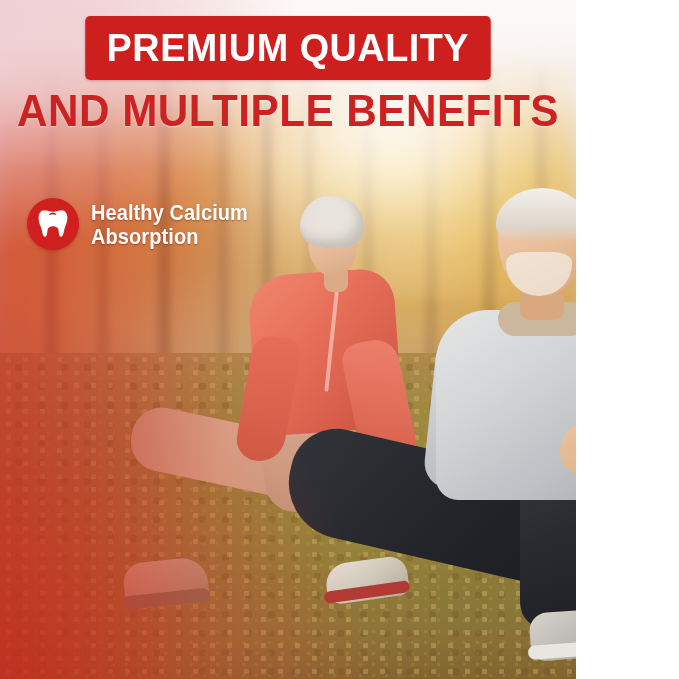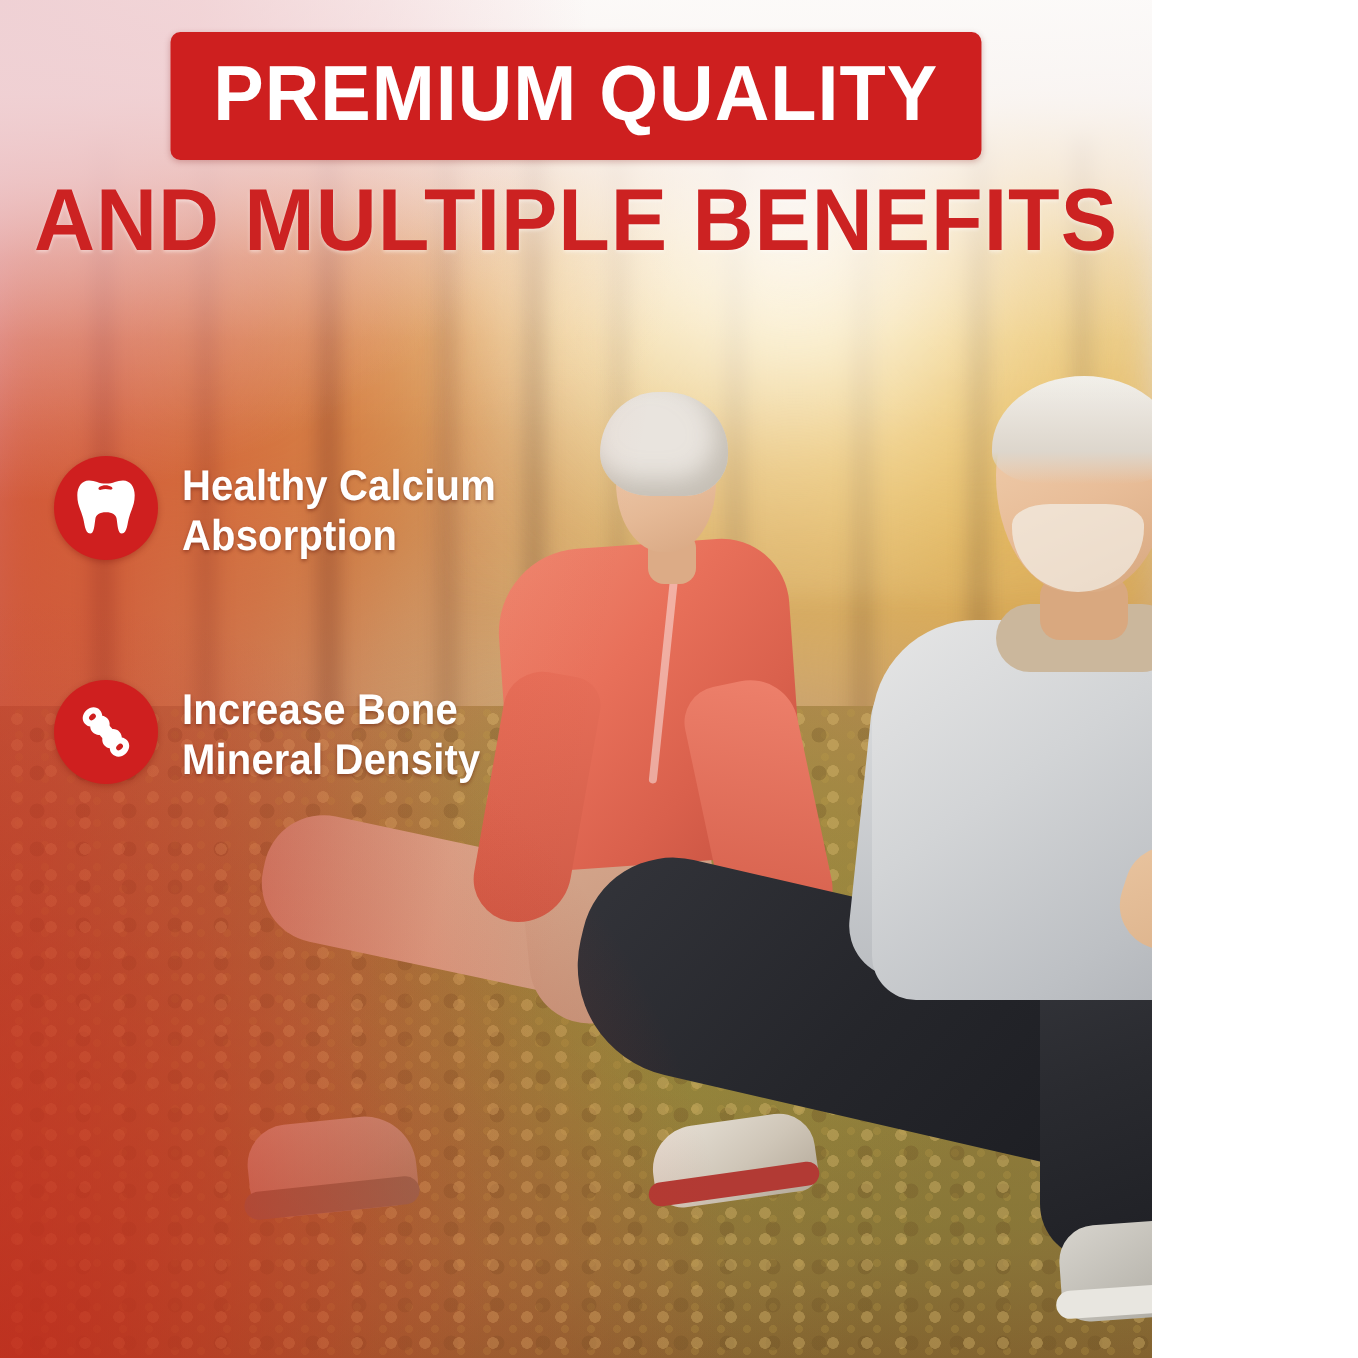--- a/index.html
+++ b/index.html
@@ -378,21 +378,21 @@
   
   .benefits {
     position: absolute;
     left: 27px;
     top: 168px;
     z-index: 6;
     width: 290px;
   }
   .benefit-row {
     display: flex;
-    align-items: flex-end;
+    align-items: center;
     height: 112px;
   }
   .benefit-badge {
     flex: 0 0 auto;
     width: 52px;
     height: 52px;
     border-radius: 50%;
     background: #cf1f1f;
     display: flex;
     align-items: center;
@@ -478,33 +478,16 @@
             <path fill="#ffffff" d="M32 9c-7 0-10-3-16-3C9 6 5 12 5 20c0 9 3 13 5 20 2 6 2 16 7 16 4 0 4-8 5-14 .6-3.6 4-6 10-6s9.4 2.4 10 6c1 6 1 14 5 14 5 0 5-10 7-16 2-7 5-11 5-20 0-8-4-14-11-14-6 0-9 3-16 3z"></path>
             <path fill="#cf1f1f" d="M26 12c3-2 8-2 11 0 2 1.4 1 3.2-1.4 2.6-3-.8-5.6-.8-8.4.2-2.2.8-3.2-1.4-1.2-2.8z"></path>
           </svg>
         </span>
       </div>
       <div class="benefit-label">Healthy Calcium
 Absorption</div>
     </div>
 
 
-    <div class="benefit-row">
-      <div class="benefit-badge">
-        <span>
-          <svg width="36" height="36" viewBox="0 0 64 64" aria-hidden="true">
-            <g transform="rotate(-42 32 32)">
-              <path fill="#ffffff" d="M32 6c5 0 9 3.4 9 8 0 2-.7 3.6-1.8 5 1.1 1.4 1.8 3 1.8 5 0 4.6-4 8-9 8s-9-3.4-9-8c0-2 .7-3.6 1.8-5-1.1-1.4-1.8-3-1.8-5 0-4.6 4-8 9-8z"></path>
-              <rect fill="#ffffff" x="26" y="24" width="12" height="18"></rect>
-              <path fill="#ffffff" d="M32 58c-5 0-9-3.4-9-8 0-2 .7-3.6 1.8-5-1.1-1.4-1.8-3-1.8-5 0-4.6 4-8 9-8s9 3.4 9 8c0 2-.7 3.6-1.8 5 1.1 1.4 1.8 3 1.8 5 0 4.6-4 8-9 8z"></path>
-              <ellipse fill="#cf1f1f" cx="32" cy="14" rx="3.4" ry="2.4"></ellipse>
-              <ellipse fill="#cf1f1f" cx="32" cy="50" rx="3.4" ry="2.4"></ellipse>
-            </g>
-          </svg>
-        </span>
-      </div>
-      <div class="benefit-label">Increase Bone
-Mineral Density</div>
-    </div>
 
 
   </div>
 </div>
 
 </body></html>

